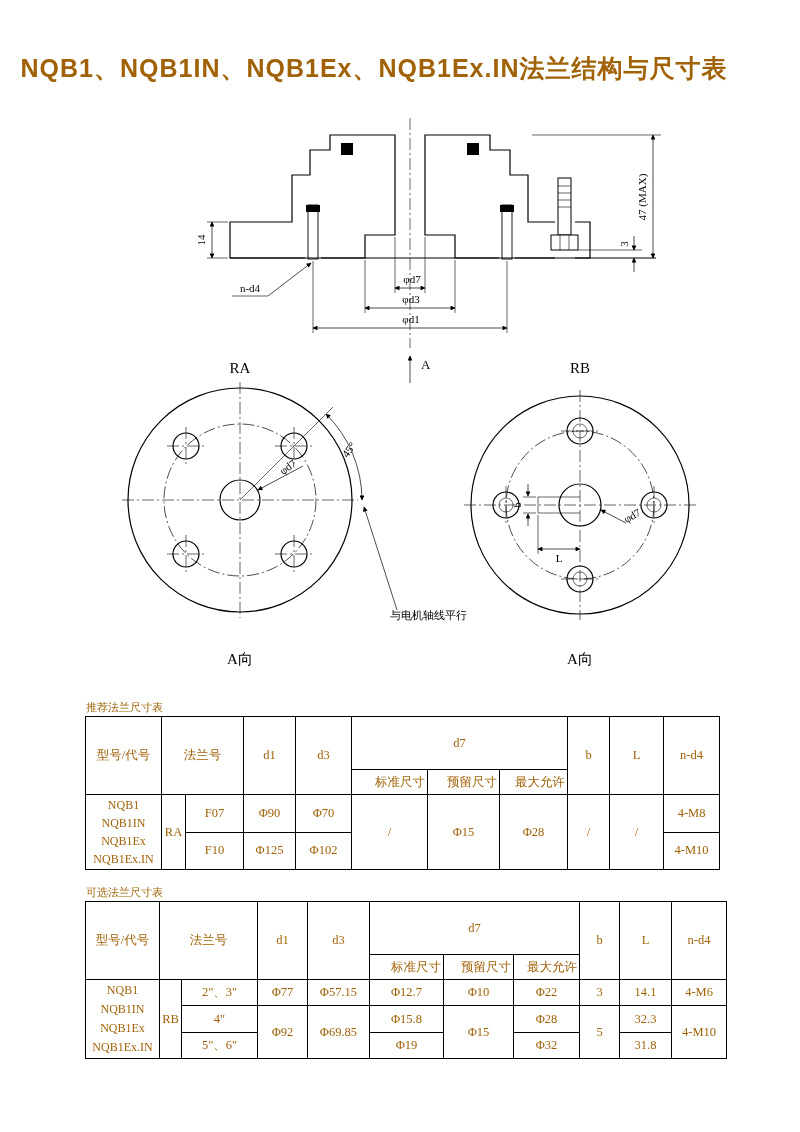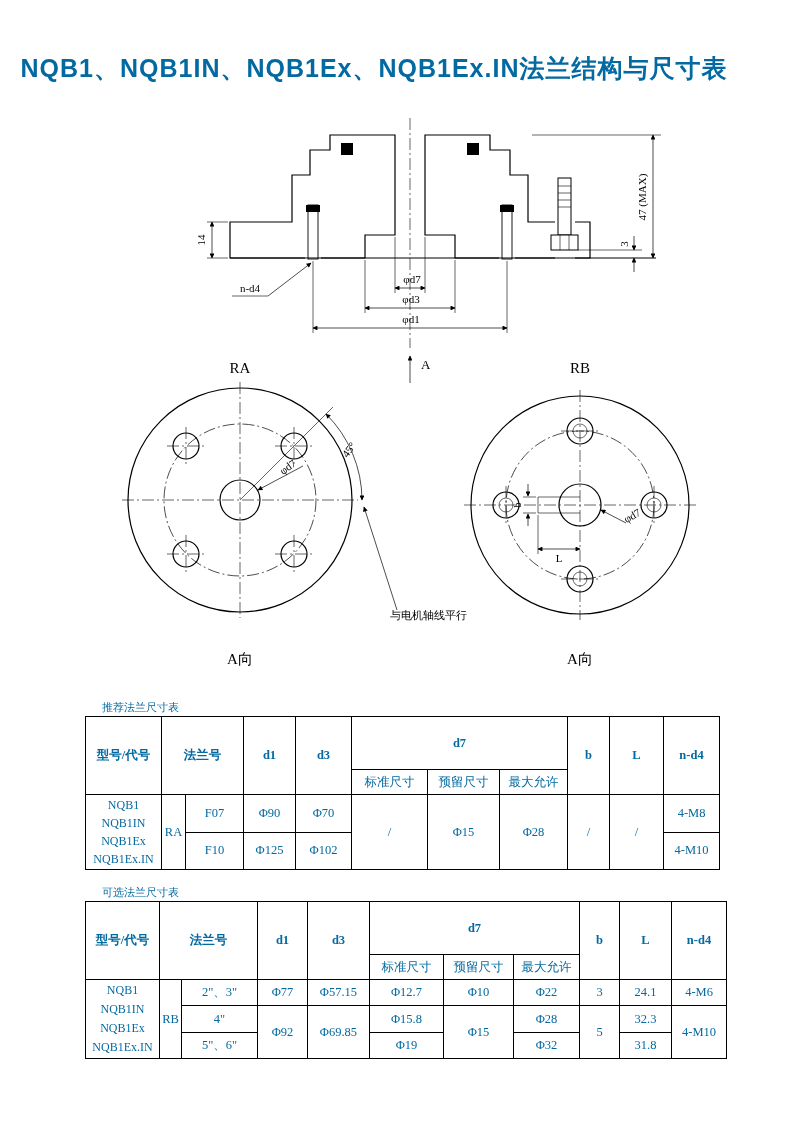--- a/index.html
+++ b/index.html
@@ -1,45 +1,45 @@
 <!DOCTYPE html>
 <html><head>
 <meta charset="utf-8">
 <style>
   html,body { margin:0; padding:0; background:#fff; }
   .page {
     position:relative; width:748px; height:1132px; background:#ffffff;
-    font-family:"Liberation Serif", serif; color:#0369a1; overflow:hidden;
+    font-family:"Liberation Serif", serif; color:#a16207; overflow:hidden;
   }
   .page-title {
     position:absolute; top:52px; left:0; width:100%;
     text-align:center; font-size:25px; font-weight:600; letter-spacing:1px;
     font-family:"Liberation Sans", sans-serif;
   }
   svg.drawing { position:absolute; left:0; top:95px; }
   svg .ln   { stroke:#000; stroke-width:1.2; fill:none; }
   svg .thin { stroke:#000; stroke-width:0.6; fill:none; }
   svg .dim  { stroke:#000; stroke-width:0.7; fill:none; }
   svg .cl   { stroke:#000; stroke-width:0.6; stroke-dasharray:12 3 2 3; fill:none; }
   svg .dash { stroke:#000; stroke-width:0.7; stroke-dasharray:12 3 2 3; fill:none; }
   svg text  { font-family:"Liberation Serif", serif; font-size:11px; fill:#000; }
   svg text.big { font-size:15px; }
   svg text.mid { font-size:13px; }
 
   .tbl-block { position:absolute; left:85px; }
   .tbl-block.b1 { top:700px; }
   .tbl-block.b2 { top:885px; }
-  .tbl-caption { font-size:11px; margin:0 0 1px 17px; }
+  .tbl-caption { font-size:11px; margin:0 0 1px 1px; }
   table.tbl { border-collapse:collapse; table-layout:fixed; width:630px; font-size:12.5px; }
   table.tbl th, table.tbl td {
     border:1px solid #000; text-align:center; vertical-align:middle;
     font-weight:normal; padding:1px 2px; overflow:hidden;
   }
-  tr.hr1 th { height:50px;font-weight:bold; }
-  tr.hr2 th { height:22px; }
+  tr.hr1 th { height:50px; }
+  tr.hr2 th { height:22px;text-align:right; }
   table.t1 tr.br { height:36px; }
   table.t2 tr.br { height:26px; }
   td.model-cell { text-align:left; padding-left:5px; font-size:12px; }
   td.model-cell div { line-height:18px; white-space:nowrap; }
   table.t2 td.model-cell div { line-height:19px; }
 </style>
 </head>
 <body>
 
 <div class="page">
@@ -312,21 +312,21 @@
           <div>NQB1Ex.IN</div>
         </td>
         <td rowspan="3">RB</td>
         <td>2"、3"</td>
         <td>Φ77</td>
         <td>Φ57.15</td>
         <td>Φ12.7</td>
         <td>Φ10</td>
         <td>Φ22</td>
         <td>3</td>
-        <td>24.1</td>
+        <td>14.1</td>
         <td>4-M6</td>
       </tr>
       <tr class="br">
         <td>4"</td>
         <td rowspan="2">Φ92</td>
         <td rowspan="2">Φ69.85</td>
         <td>Φ15.8</td>
         <td rowspan="2">Φ15</td>
         <td>Φ28</td>
         <td rowspan="2">5</td>

